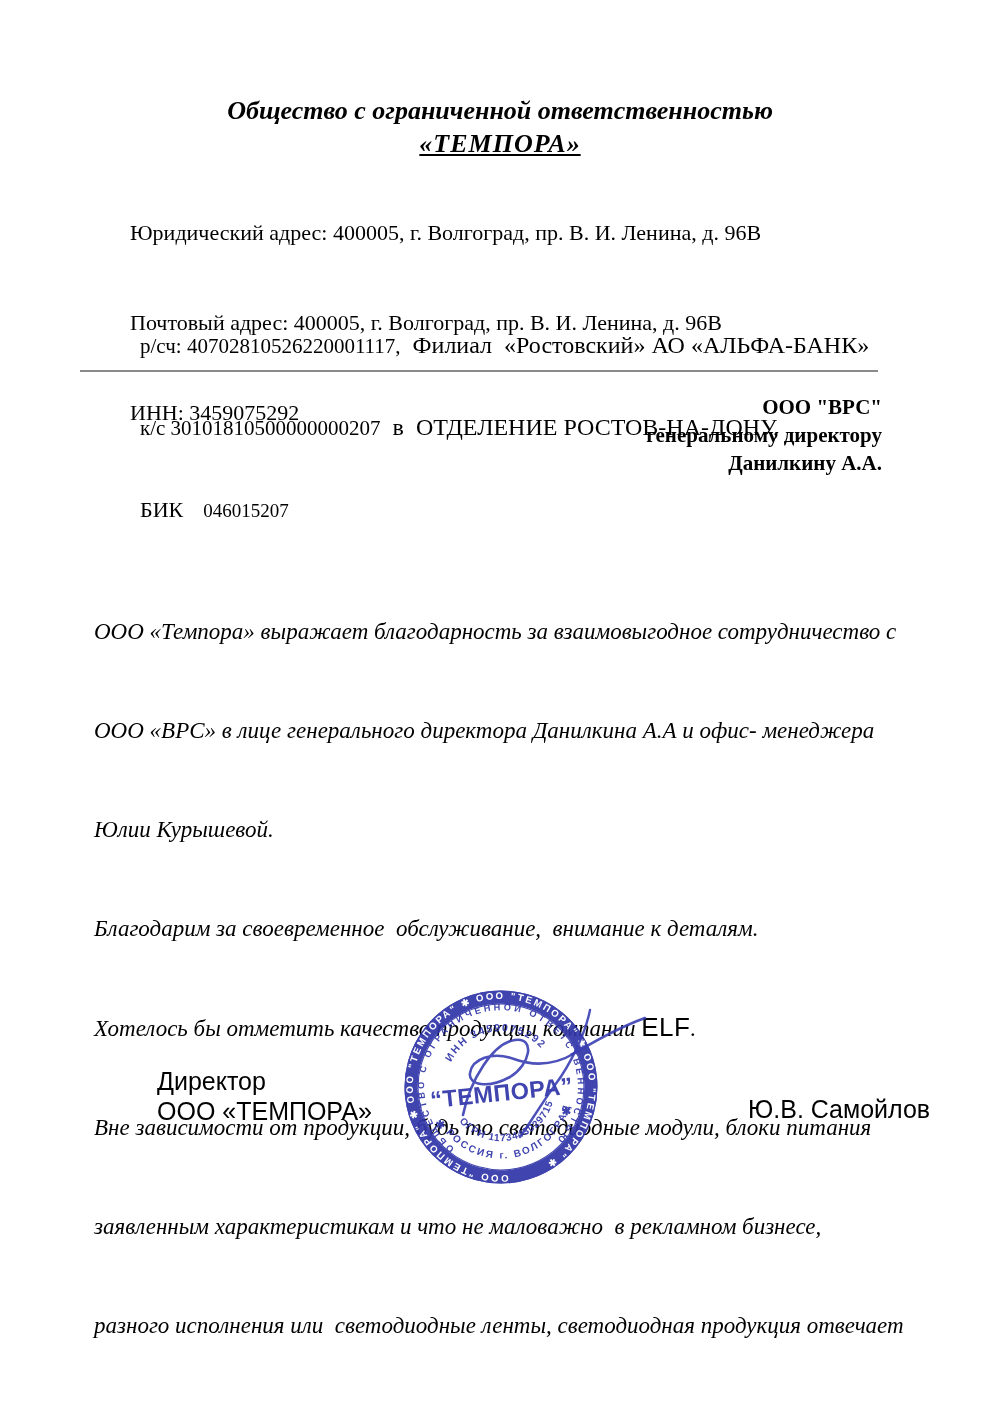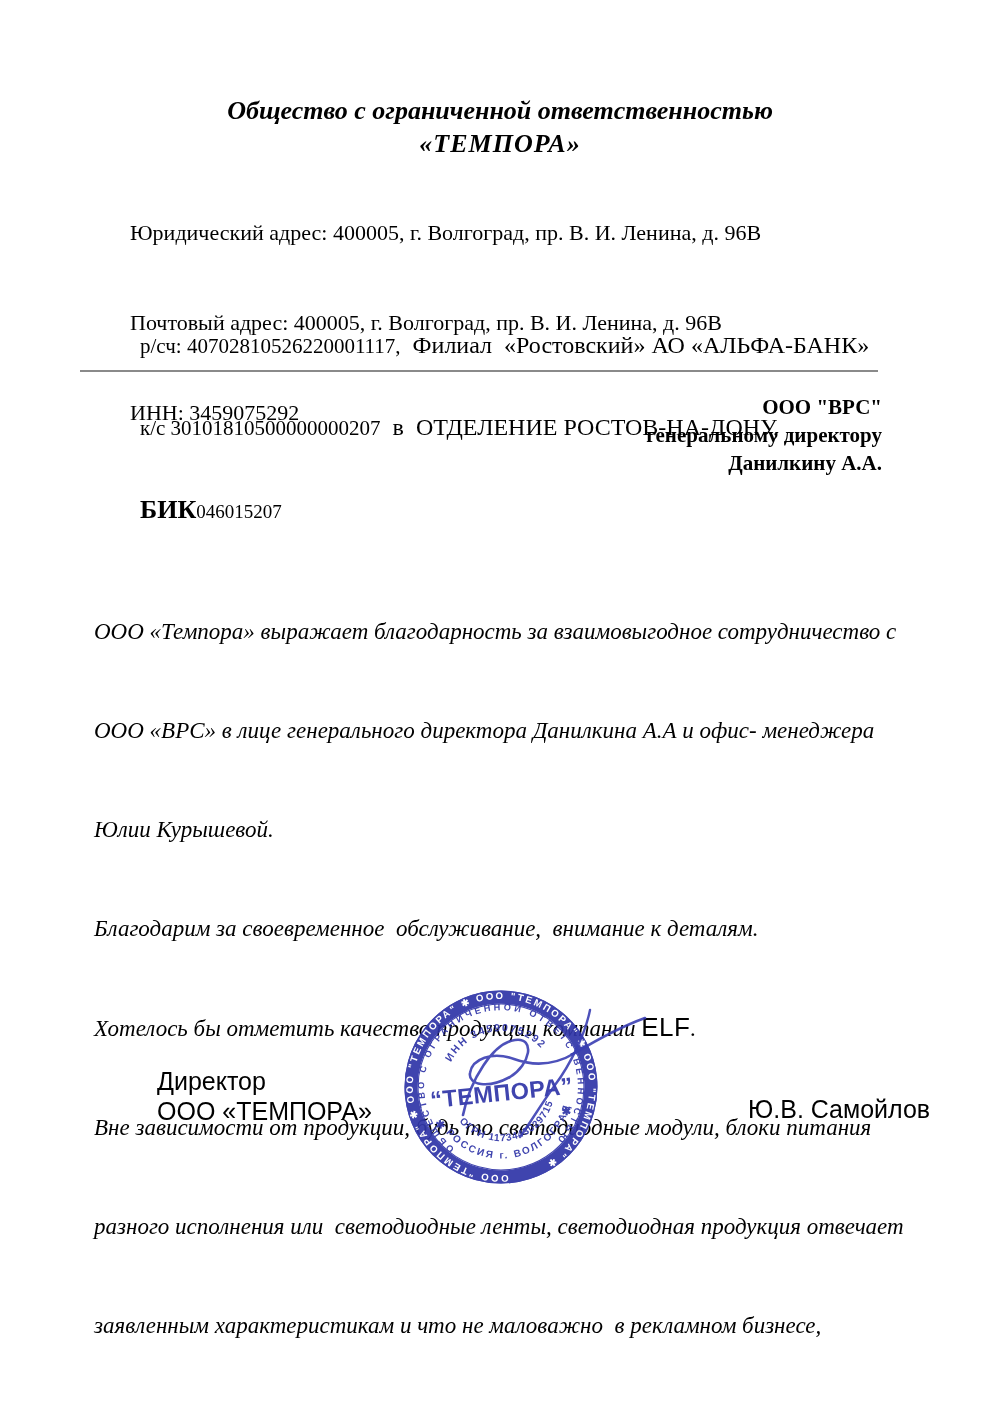--- a/index.html
+++ b/index.html
@@ -7,28 +7,28 @@
     position:relative;width:1000px;height:1415px;background:#ffffff;
     font-family:"Liberation Serif",serif;color:#000;overflow:hidden;padding-left:37px;
   }
   .pre{white-space:pre-wrap;}
 
   
   .org-header{
     position:absolute;top:94px;left:0;width:1000px;text-align:center;
     font-weight:bold;font-style:italic;font-size:26px;line-height:33px;
   }
-  .org-name{letter-spacing:1px;}
+  .org-name{letter-spacing:1px;text-decoration:underline;}
 
   
   .company-details{position:absolute;left:130px;top:158px;font-size:22px;line-height:30px;}
   .bank-details{position:absolute;left:140px;top:278px;font-size:21px;line-height:27px;}
   .bank-small{font-size:24px;}
-  .bik-label{font-size:26px;font-weight:bold;}
-  .bik-value{font-size:19px;margin-left:0;}
+  .bik-label{font-size:22px;}
+  .bik-value{font-size:19px;margin-left:20px;}
 
   .divider{position:absolute;left:80px;top:370px;width:798px;height:2px;background:#8a8a8a;}
 
   
   .recipient{
     position:absolute;right:155px;top:393px;text-align:right;
     font-weight:bold;font-size:21px;line-height:28px;
   }
 
   
@@ -108,22 +108,22 @@
   </div>
 
 
   <div class="letter-body pre">
     <div class="body-line">ООО «Темпора» выражает благодарность за взаимовыгодное сотрудничество с</div>
     <div class="body-line">ООО «ВРС» в лице генерального директора Данилкина А.А и офис- менеджера</div>
     <div class="body-line">Юлии Курышевой.</div>
     <div class="body-line">Благодарим за своевременное  обслуживание,  внимание к деталям.</div>
     <div class="body-line"><span>Хотелось бы отметить качество продукции компании </span><span class="brand">ELF</span><span>.</span></div>
     <div class="body-line">Вне зависимости от продукции, будь то светодиодные модули, блоки питания</div>
+    <div class="body-line">заявленным характеристикам и что не маловажно  в рекламном бизнесе,</div>
     <div class="body-line">разного исполнения или  светодиодные ленты, светодиодная продукция отвечает</div>
-    <div class="body-line">заявленным характеристикам и что не маловажно  в рекламном бизнесе,</div>
     <div class="body-line">отвечает заявленным гарантийным обязательствам.</div>
   </div>
 
   <div class="sig-left">
     <div>Директор</div>
     <div>ООО «ТЕМПОРА»</div>
   </div>
   <div class="sig-name">Ю.В. Самойлов</div>
 
   <div class="stamp">

